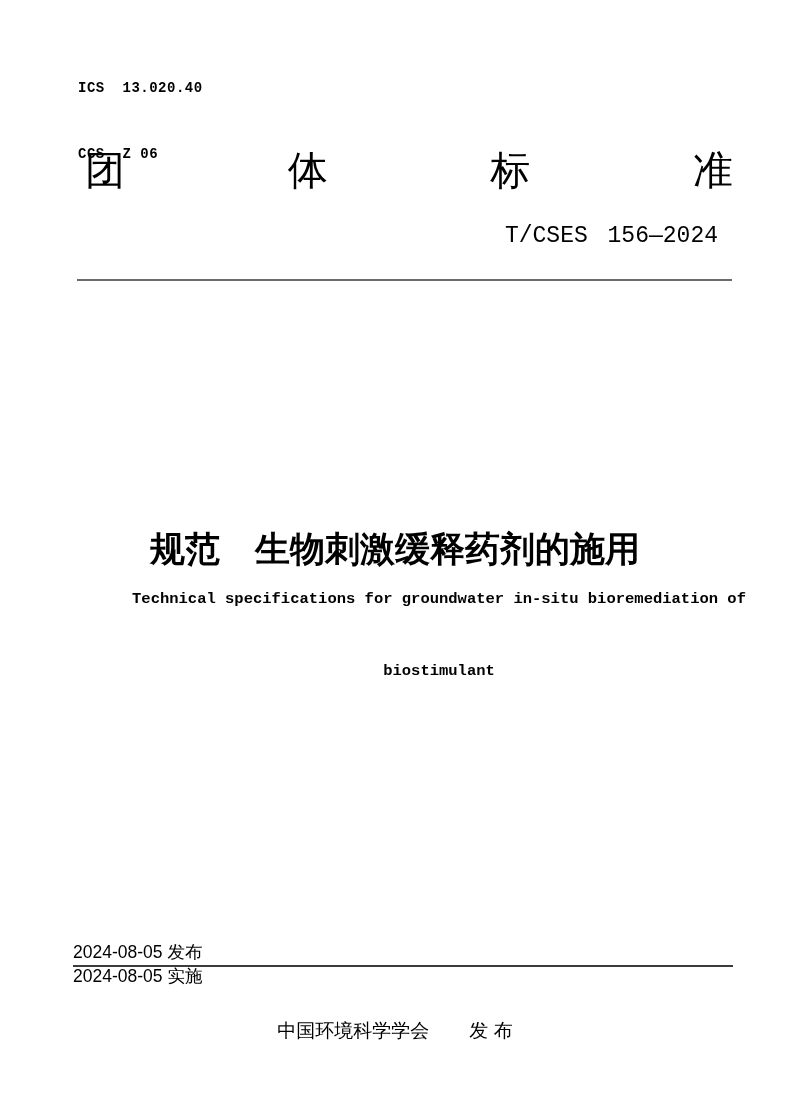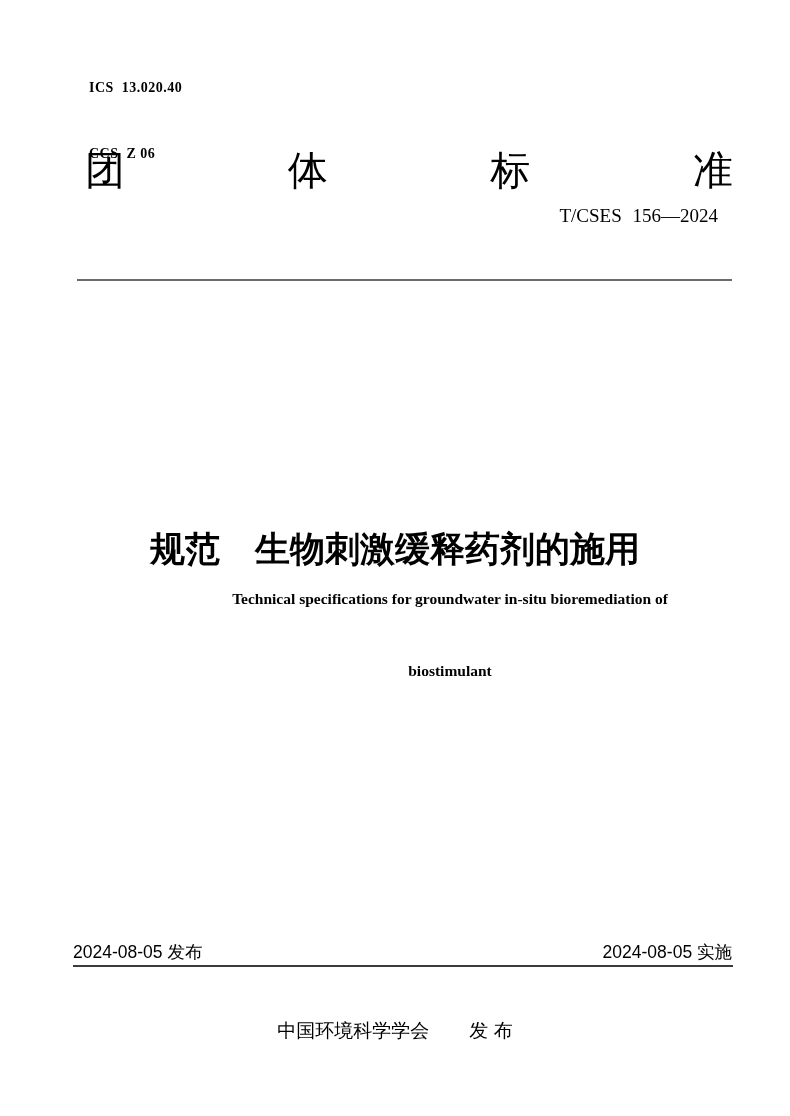--- a/index.html
+++ b/index.html
@@ -10,22 +10,21 @@
   .page {
     position: relative;
     width: 790px;
     height: 1116px;
     background: #ffffff;
     overflow: hidden;
     font-family: "Liberation Sans", "DejaVu Sans", sans-serif;
     color: #000000;
   }
   .mono {
-    font-family: Liberation Serif, serif;
-    margin-left: 11px;
+    font-family: Liberation Mono, monospace;
   }
   
   .ics-block {
     position: absolute;
     left: 78px;
     top: 33px;
     font-size: 14px;
     line-height: 22px;
     font-weight: bold;
     letter-spacing: 0.5px;
@@ -40,22 +39,22 @@
     display: flex;
     justify-content: space-between;
     font-size: 40px;
     line-height: 44px;
     font-weight: normal;
   }
   
   .std-number {
     position: absolute;
     right: 72px;
-    top: 204px;
-    font-size: 19px;
+    top: 224px;
+    font-size: 23px;
     line-height: 24px;
     word-spacing: 6px;
     white-space: pre;
   }
   .rule-top {
     position: absolute;
     left: 77px;
     top: 279px;
     width: 655px;
     height: 2px;
@@ -90,20 +89,21 @@
   .dates-row {
     position: absolute;
     left: 73px;
     top: 940px;
     width: 659px;
     display: flex;
     justify-content: space-between;
     font-size: 17.5px;
     line-height: 24px;
     white-space: pre;
+    flex-direction: column;
   }
   .rule-bottom {
     position: absolute;
     left: 73px;
     top: 965px;
     width: 660px;
     height: 2px;
     background: #3c3c3c;
   }
   

